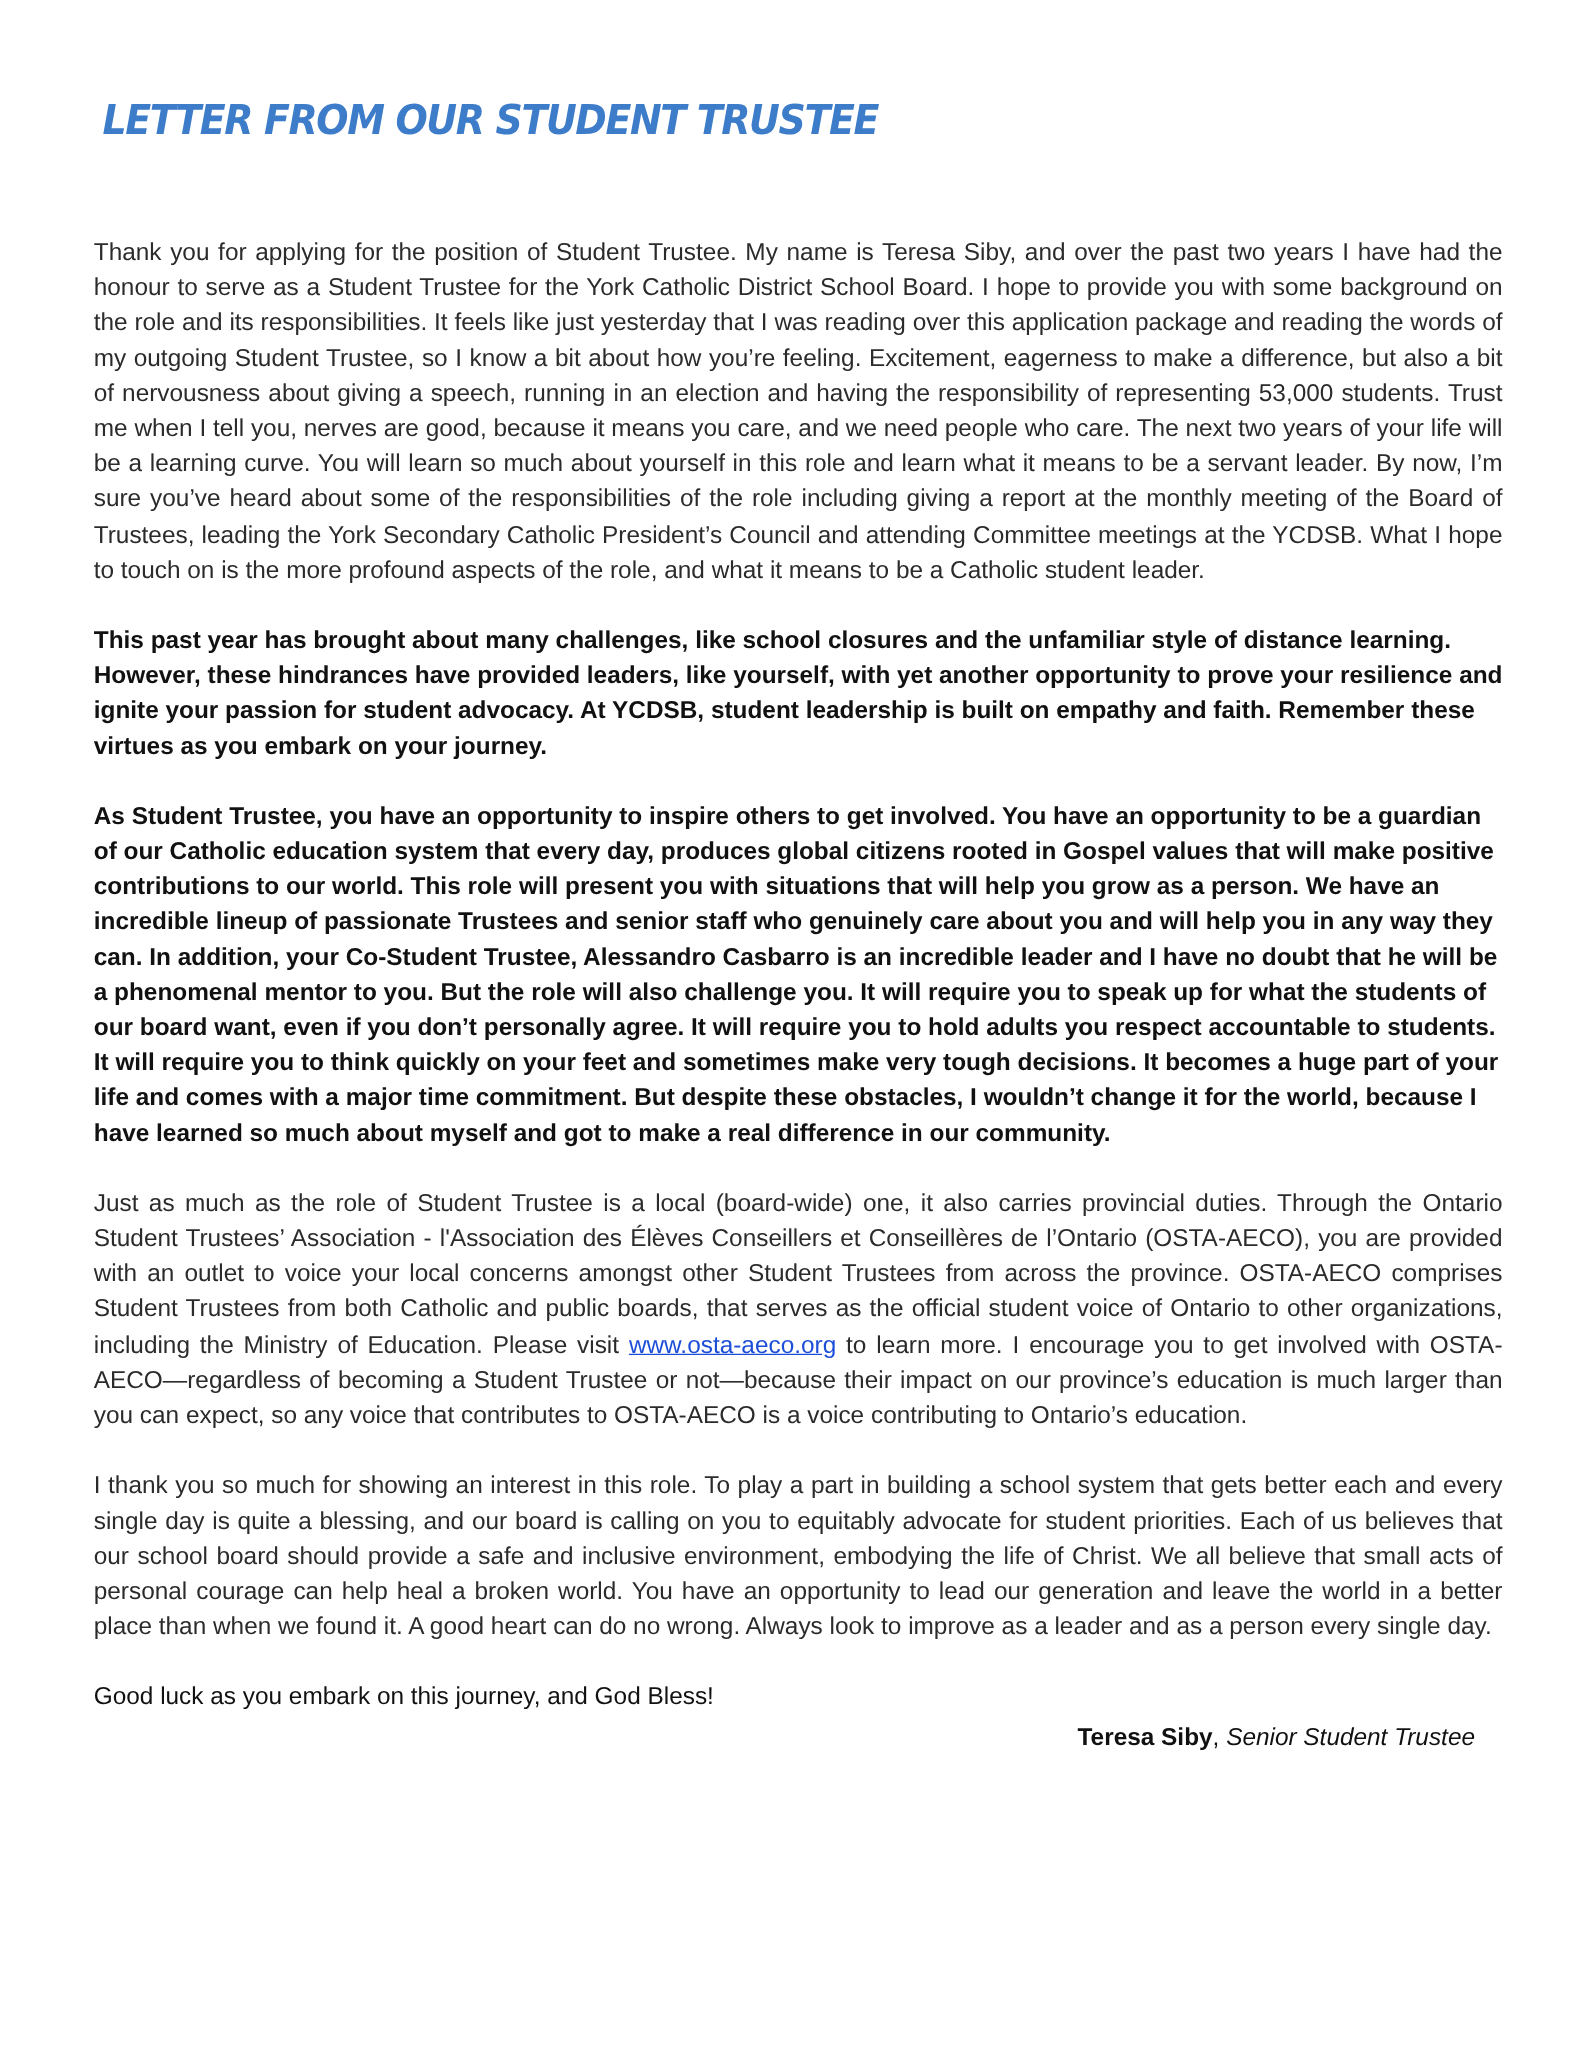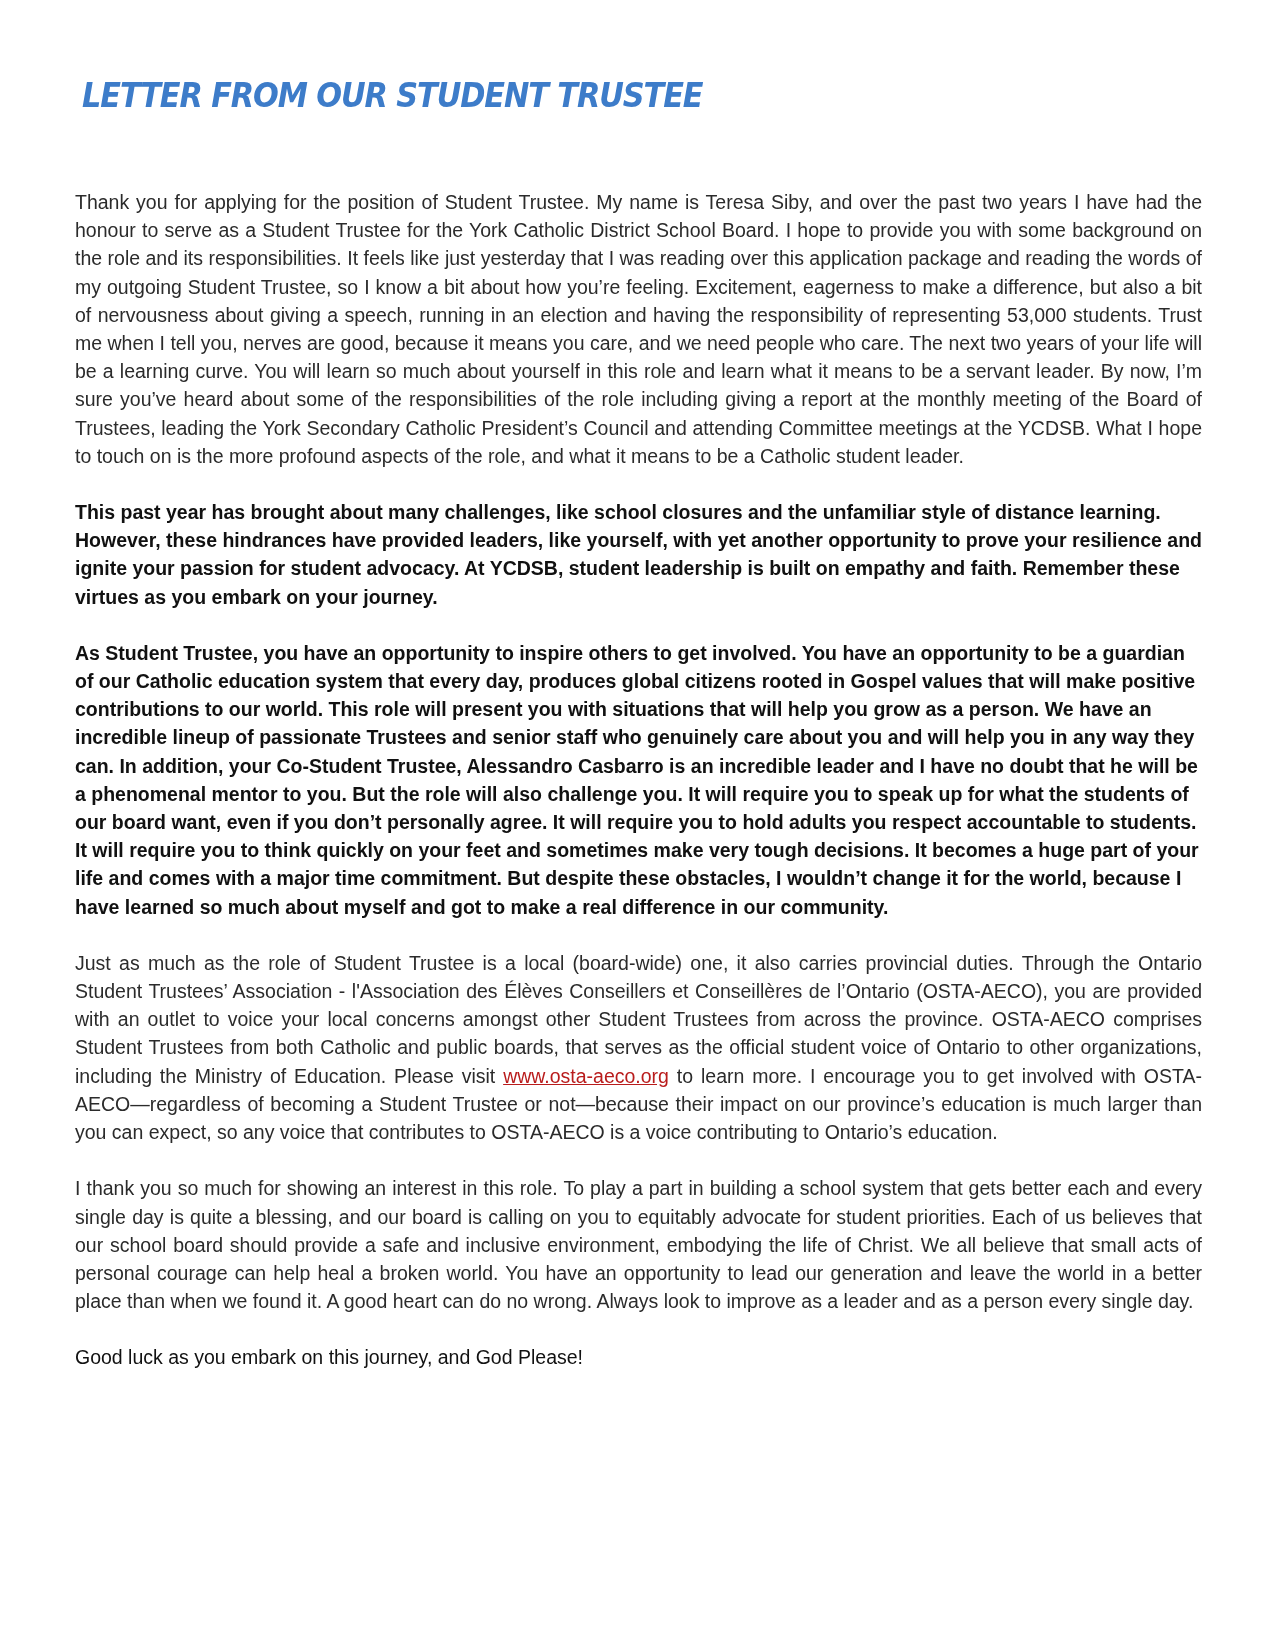--- a/index.html
+++ b/index.html
@@ -14,35 +14,36 @@
     transform: scaleX(0.92); transform-origin: left center;
   }
   .body-text {
     position: absolute; left: 75px; top: 168px; width: 1127px;
     font-family: "Liberation Sans", sans-serif;
     font-size: 19.5px; line-height: 28.2px; color: #2b2b2b; margin-top: 20px;
   }
   .para { margin: 0 0 28px 0; text-align: justify; }
   .para.left { text-align: left; font-weight: bold; }
   .para.dark { color: #111; }
-  a.link { color: #b91c1c; text-decoration: underline; }
+  a.link { color: #1d4ed8; text-decoration: underline; }
   .closing { margin: 0; color: #111; }
   .signature {
     text-align: right; margin: 4px 22px 0 0; color: #111;
   }
   .sig-name { font-weight: bold; }
   .sig-role { font-style: italic; }
 </style>
 </head>
 <body>
 
 <div class="page">
   <h1 class="title">LETTER FROM OUR STUDENT TRUSTEE</h1>
 
   <div class="body-text">
     <p class="para">Thank you for applying for the position of Student Trustee. My name is Teresa Siby, and over the past two years I have had the honour to serve as a Student Trustee for the York Catholic District School Board. I hope to provide you with some background on the role and its responsibilities. It feels like just yesterday that I was reading over this application package and reading the words of my outgoing Student Trustee, so I know a bit about how you’re feeling. Excitement, eagerness to make a difference, but also a bit of nervousness about giving a speech, running in an election and having the responsibility of representing 53,000 students. Trust me when I tell you, nerves are good, because it means you care, and we need people who care. The next two years of your life will be a learning curve. You will learn so much about yourself in this role and learn what it means to be a servant leader. By now, I’m sure you’ve heard about some of the responsibilities of the role including giving a report at the monthly meeting of the Board of Trustees, leading the York Secondary Catholic President’s Council and attending Committee meetings at the YCDSB. What I hope to touch on is the more profound aspects of the role, and what it means to be a Catholic student leader.</p>
     <p class="para left dark">This past year has brought about many challenges, like school closures and the unfamiliar style of distance learning. However, these hindrances have provided leaders, like yourself, with yet another opportunity to prove your resilience and ignite your passion for student advocacy. At YCDSB, student leadership is built on empathy and faith. Remember these virtues as you embark on your journey.</p>
     <p class="para left dark">As Student Trustee, you have an opportunity to inspire others to get involved. You have an opportunity to be a guardian of our Catholic education system that every day, produces global citizens rooted in Gospel values that will make positive contributions to our world. This role will present you with situations that will help you grow as a person. We have an incredible lineup of passionate Trustees and senior staff who genuinely care about you and will help you in any way they can. In addition, your Co-Student Trustee, Alessandro Casbarro is an incredible leader and I have no doubt that he will be a phenomenal mentor to you. But the role will also challenge you. It will require you to speak up for what the students of our board want, even if you don’t personally agree. It will require you to hold adults you respect accountable to students. It will require you to think quickly on your feet and sometimes make very tough decisions. It becomes a huge part of your life and comes with a major time commitment. But despite these obstacles, I wouldn’t change it for the world, because I have learned so much about myself and got to make a real difference in our community.</p>
     <p class="para"><span>Just as much as the role of Student Trustee is a local (board-wide) one, it also carries provincial duties. Through the Ontario Student Trustees’ Association - l'Association des Élèves Conseillers et Conseillères de l’Ontario (OSTA-AECO), you are provided with an outlet to voice your local concerns amongst other Student Trustees from across the province. OSTA-AECO comprises Student Trustees from both Catholic and public boards, that serves as the official student voice of Ontario to other organizations, including the Ministry of Education. Please visit </span><a class="link" href="#">www.osta-aeco.org</a><span> to learn more. I encourage you to get involved with OSTA-AECO—regardless of becoming a Student Trustee or not—because their impact on our province’s education is much larger than you can expect, so any voice that contributes to OSTA-AECO is a voice contributing to Ontario’s education.</span></p>
     <p class="para">I thank you so much for showing an interest in this role. To play a part in building a school system that gets better each and every single day is quite a blessing, and our board is calling on you to equitably advocate for student priorities. Each of us believes that our school board should provide a safe and inclusive environment, embodying the life of Christ. We all believe that small acts of personal courage can help heal a broken world. You have an opportunity to lead our generation and leave the world in a better place than when we found it. A good heart can do no wrong. Always look to improve as a leader and as a person every single day.</p>
-    <p class="closing">Good luck as you embark on this journey, and God Please!</p>
+    <p class="closing">Good luck as you embark on this journey, and God Bless!</p>
+    <p class="signature"><span class="sig-name">Teresa Siby</span><span>, </span><span class="sig-role">Senior Student Trustee</span></p>
   </div>
 </div>
 
 </body></html>

